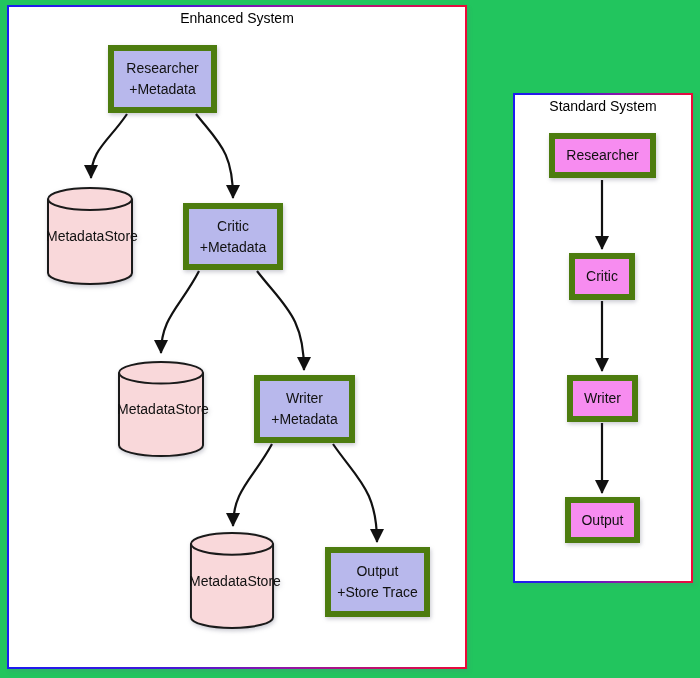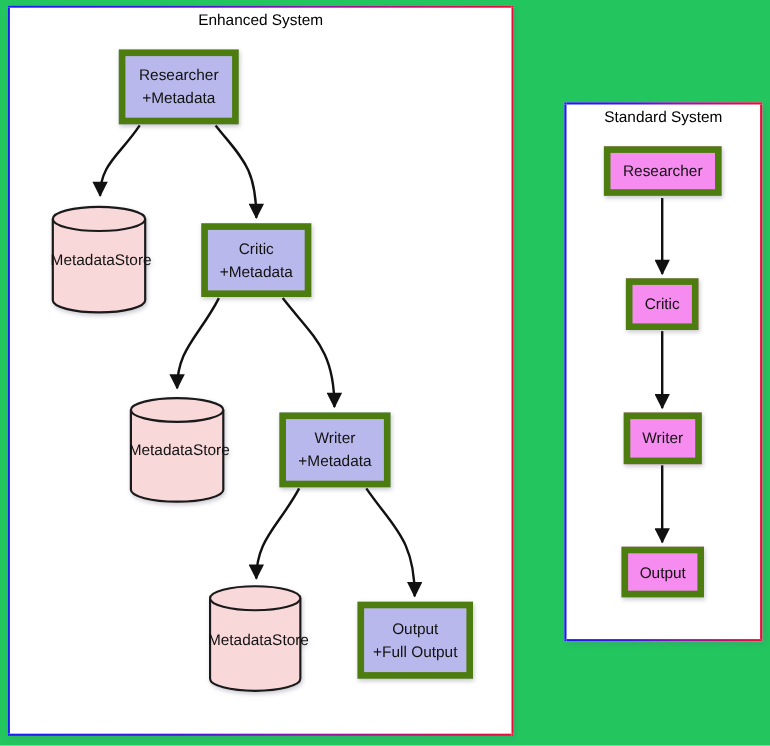--- a/index.html
+++ b/index.html
@@ -75,21 +75,21 @@
   <div class="node lav" style="left:183px;top:203px;width:100px;height:67px;">
     <span>Critic</span>
     <span>+Metadata</span>
   </div>
   <div class="node lav" style="left:254px;top:375px;width:101px;height:68px;">
     <span>Writer</span>
     <span>+Metadata</span>
   </div>
   <div class="node lav" style="left:325px;top:547px;width:105px;height:70px;">
     <span>Output</span>
-    <span>+Full Output</span>
+    <span>+Store Trace</span>
   </div>
 
   <div class="cyl" style="left:46px;top:186px;width:88px;height:100px;">
     <svg viewBox="0 0 88 100" preserveAspectRatio="none">
       <path d="M2,13 V87 A42,11 0 0 0 86,87 V13" fill="#f9d8da" stroke="#1a1a1a" stroke-width="2"></path>
       <ellipse cx="44" cy="13" rx="42" ry="11" fill="#f9d8da" stroke="#1a1a1a" stroke-width="2"></ellipse>
     </svg>
     <div class="cyl-label">
       <span>Metadata</span>
       <span>Store</span>

